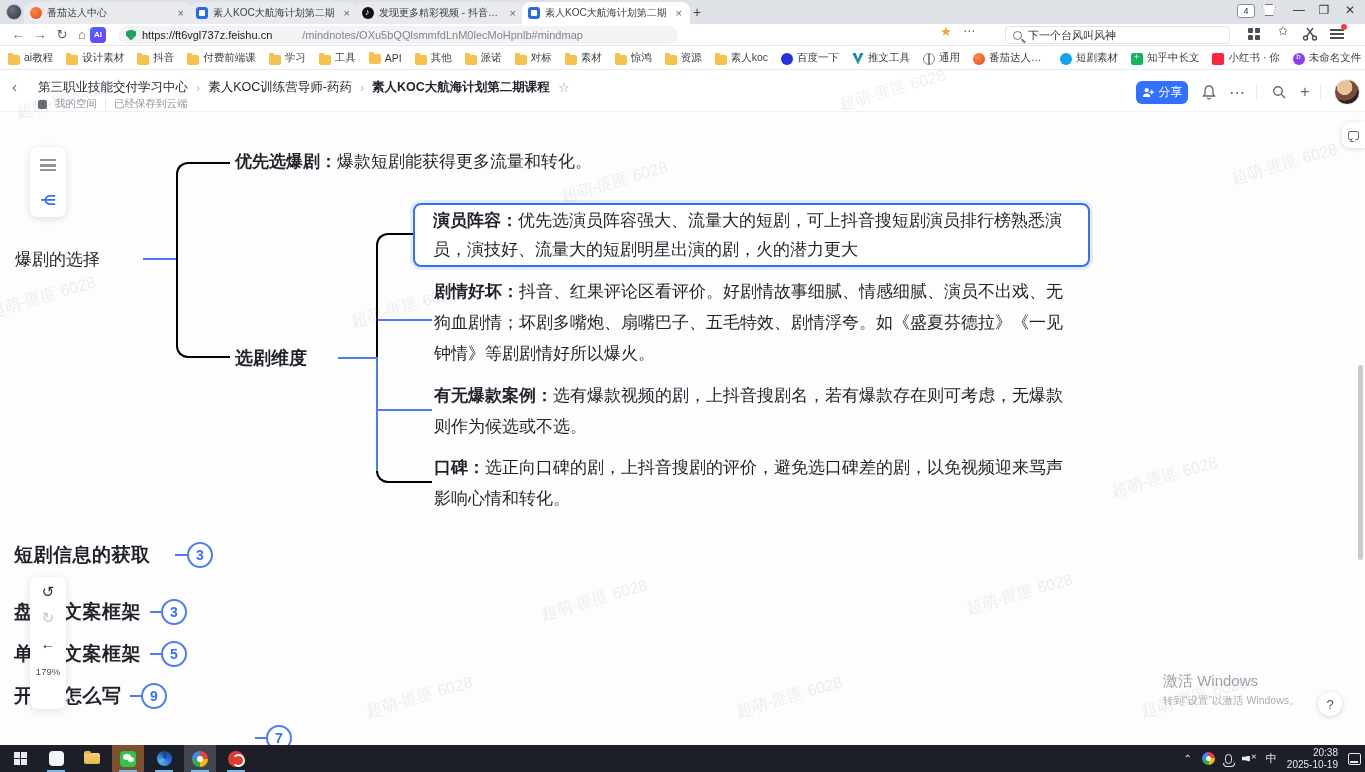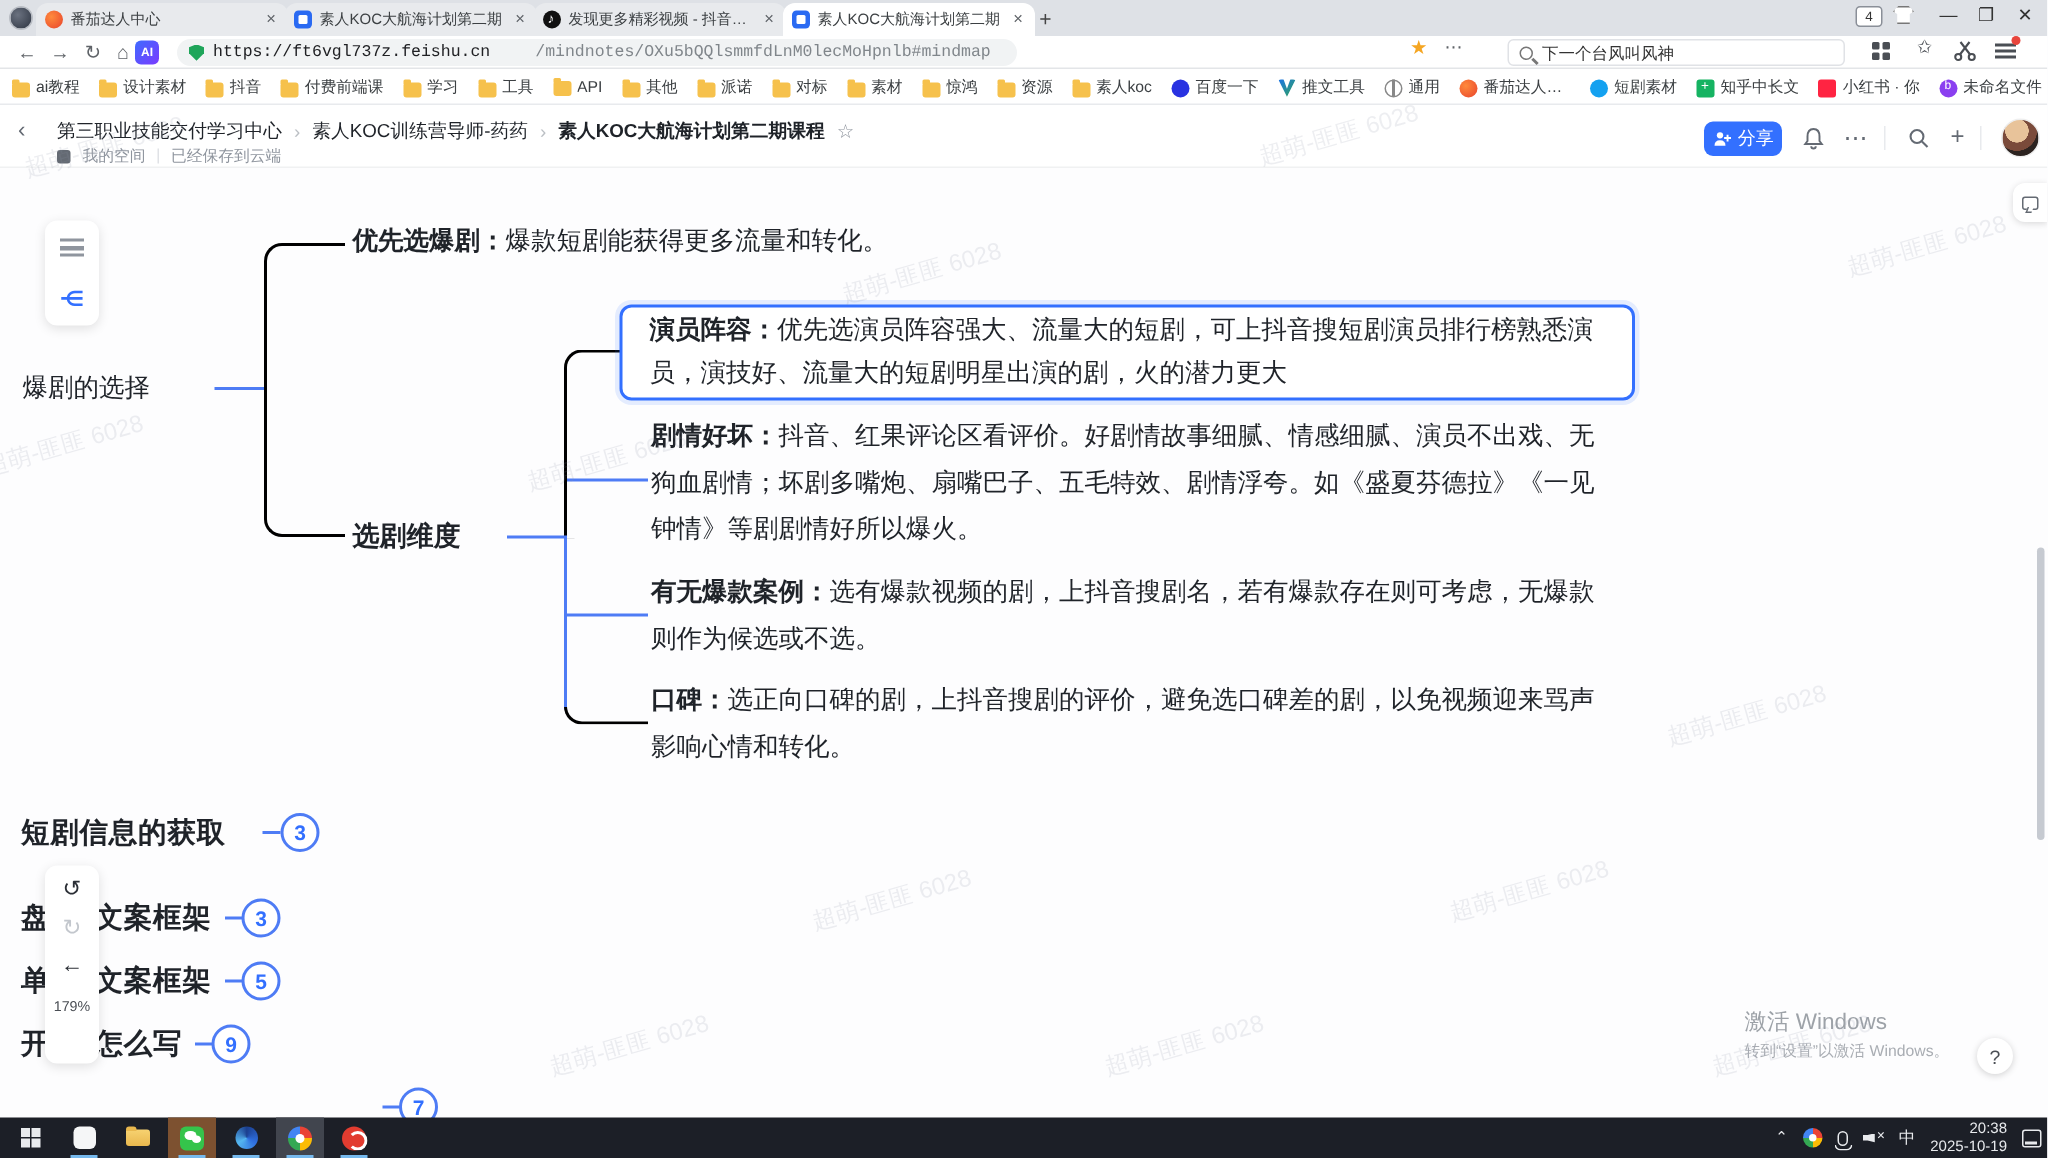--- a/index.html
+++ b/index.html
@@ -30,21 +30,21 @@
   .shirt { left:1262px; top:4px; width:14px; height:12px; background:#fff; border:1px solid #777;
      clip-path:polygon(25% 0,75% 0,100% 30%,80% 45%,80% 100%,20% 100%,20% 45%,0 30%); }
 
   
   #addrbar { left:0; top:24px; width:1365px; height:22px; background:#fff; border-bottom:1px solid #e3e5e8; }
   .navglyph { top:24px; height:22px; line-height:22px; color:#5f6368; font-size:13px; text-align:center; width:20px;}
   .ai-badge { left:90px; top:27px; width:16px; height:16px; border-radius:4px;
      background:linear-gradient(135deg,#3f6bff,#7a3bff); color:#fff; font-size:8px; font-weight:bold;
      text-align:center; line-height:16px; }
   #urlbox { left:118px; top:26px; width:560px; height:18px; background:#f1f3f4; border-radius:9px;
-     display:flex; align-items:center; padding:0 8px; gap:6px;font-family:Liberation Mono, monospace; }
+     display:flex; align-items:center; padding:0 8px; gap:6px; }
   .shield { width:10px; height:11px; background:#1fa55a; clip-path:polygon(50% 0,100% 18%,100% 55%,50% 100%,0 55%,0 18%); position:relative; flex:none;}
   #urlbox .host { font-size:11px; color:#202124; white-space:nowrap; }
   #urlbox .path { font-size:11px; color:#80868b; white-space:nowrap; overflow:hidden;margin-left:24px; }
   .star-filled { left:940px; top:24px; color:#f5a623; font-size:13px; width:18px; }
   .dots3 { left:963px; top:24px; color:#5f6368; font-size:12px; width:18px; letter-spacing:1px;}
   #searchbox { left:1005px; top:26px; width:225px; height:18px; background:#fff; border:1px solid #e0e2e6;
      border-radius:4px; display:flex; align-items:center; gap:6px; padding:0 7px; }
   .mag { width:9px; height:9px; border:1.5px solid #777; border-radius:50%; position:relative; flex:none;}
   .mag::after { content:""; position:absolute; width:5px; height:1.5px; background:#777; transform:rotate(45deg); left:7px; top:8px;}
   #searchbox .q { font-size:11px; color:#333; white-space:nowrap; }

